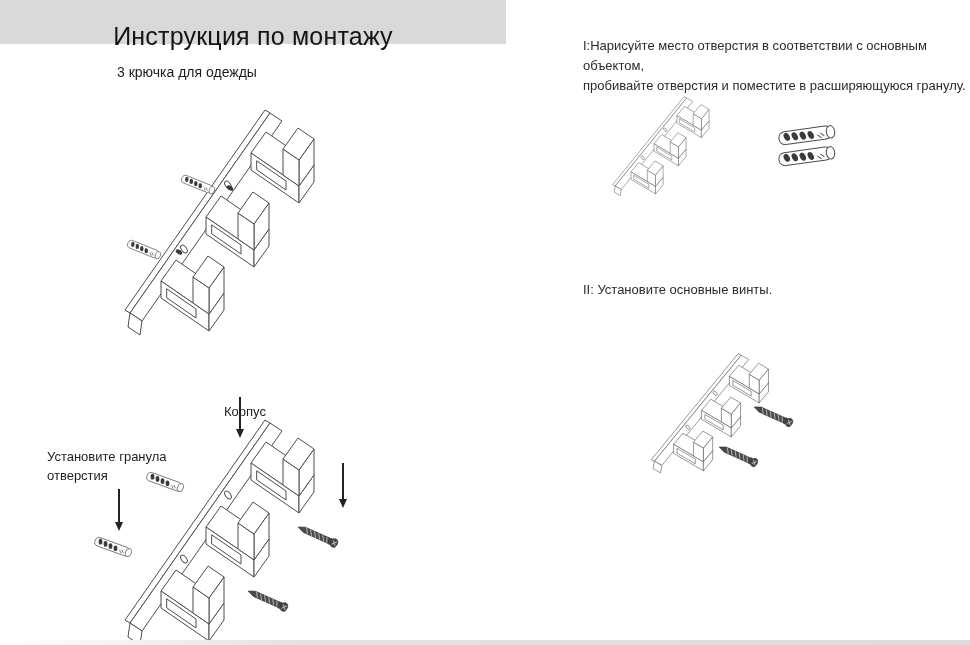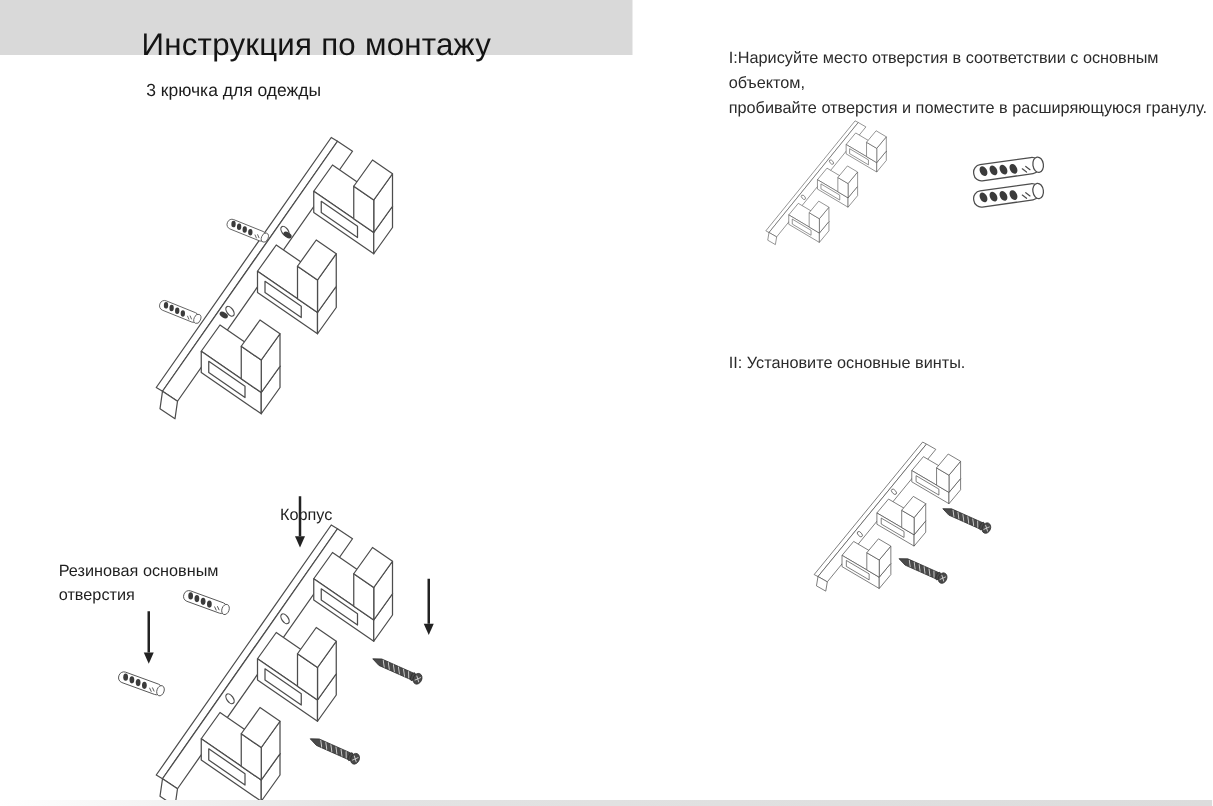--- a/index.html
+++ b/index.html
@@ -146,21 +146,21 @@
         </g>
     </svg>
   </div>
 
   <div class="label label-body">
     <span>Корпус</span>
   </div>
   <div class="arrow-down arrow-body"></div>
 
   <div class="label label-rubber">
-    <span>Резиновая основным</span>
+    <span>Установите гранула</span>
     <span>отверстия</span>
   </div>
   <div class="arrow-down arrow-rubber"></div>
 
   <div class="arrow-down arrow-base"></div>
 
   <div class="step-text step1">
     <span>I:Нарисуйте место отверстия в соответствии с основным объектом,</span>
     <span>пробивайте отверстия и поместите в расширяющуюся гранулу.</span>
   </div>

